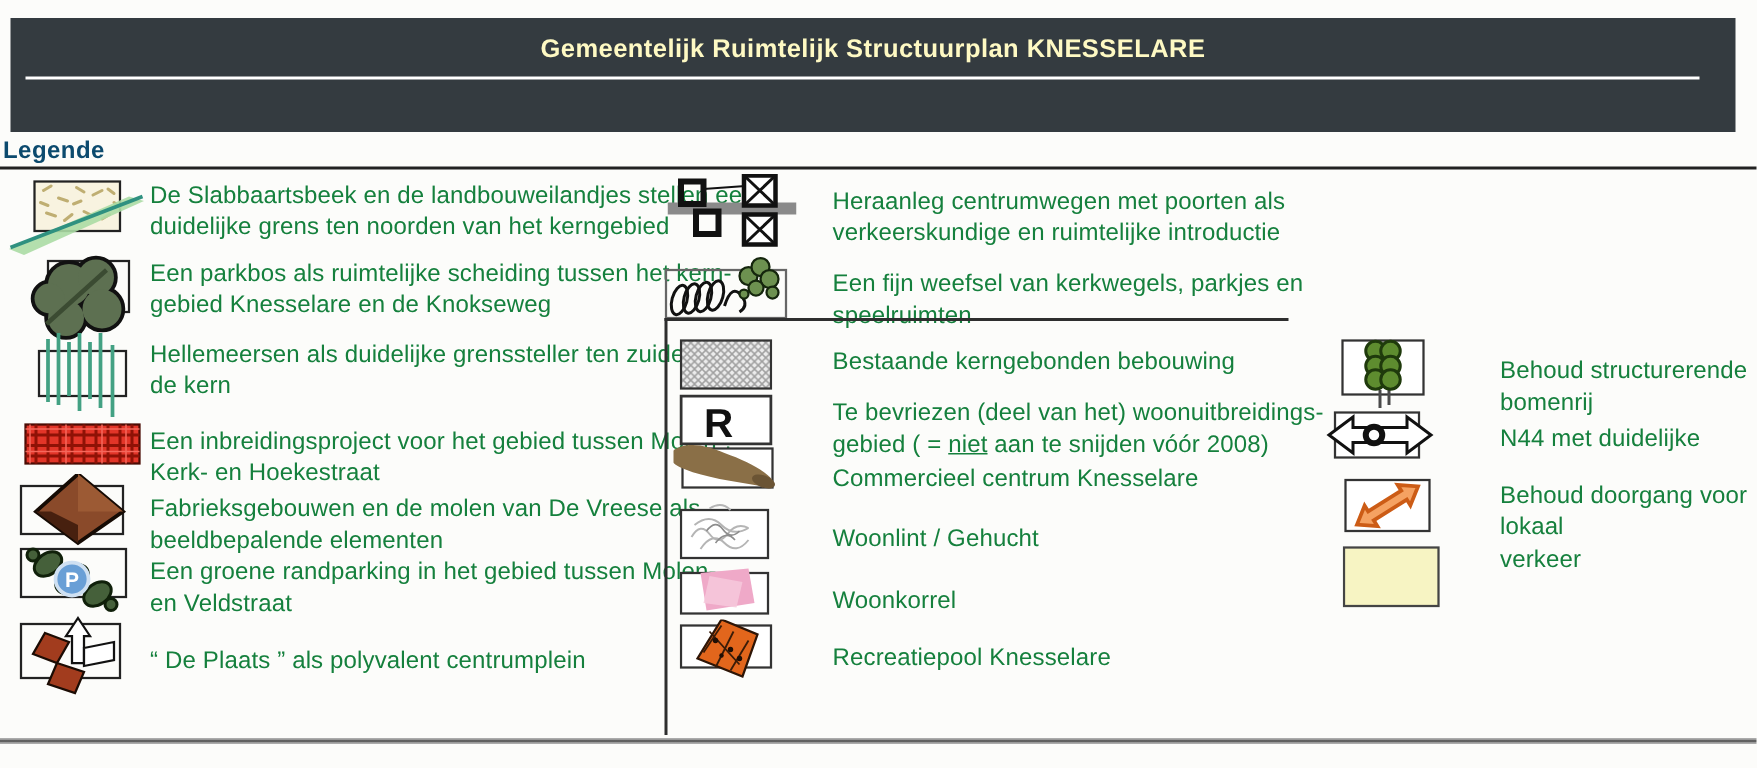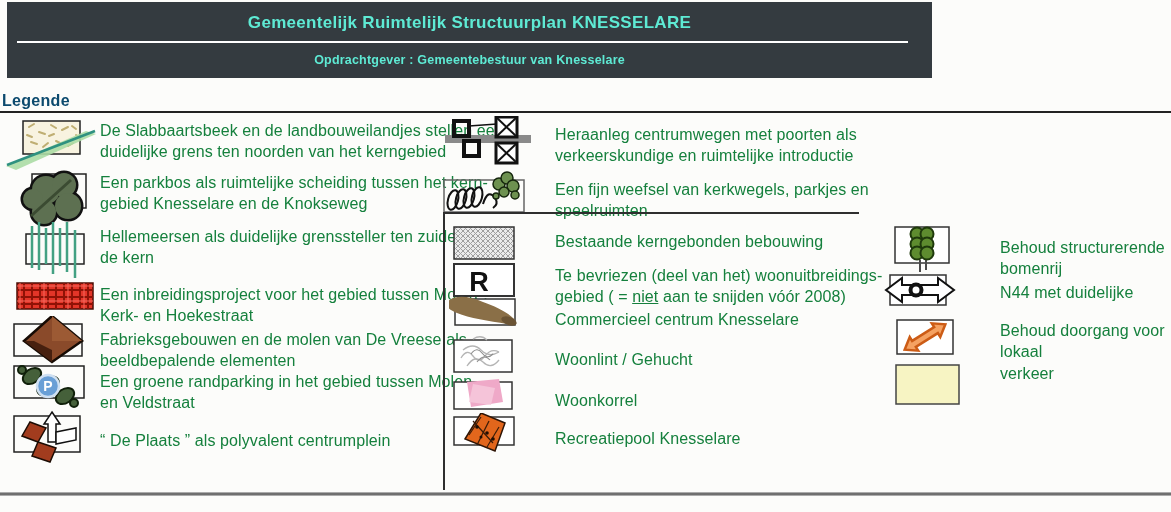--- a/index.html
+++ b/index.html
@@ -6,22 +6,22 @@
   body{
     width:1171px;height:512px;
     background:#fcfcfa;
     font-family:"Liberation Sans",sans-serif;
     position:relative;overflow:hidden;
     -webkit-font-smoothing:antialiased;
   }
   #page{position:absolute;inset:0;}
   
   .hdr{
-    position:absolute;left:7px;top:2px;width:925px;height:76px;
-    background:#343b40;color:#5eead4;
+    position:absolute;left:7px;top:12px;width:1150px;height:76px;
+    background:#343b40;color:#fef9c3;
   }
   .hdr-title{
     position:absolute;top:11px;left:0;right:0;text-align:center;
     font-size:17px;font-weight:bold;letter-spacing:.3px;
   }
   .hdr-line{
     position:absolute;left:10px;right:24px;top:39px;height:2px;background:#fff;
   }
   .hdr-sub{
     position:absolute;top:51px;left:0;right:0;text-align:center;
@@ -56,21 +56,20 @@
   svg text{font-family:"Liberation Sans",sans-serif;}
 </style>
 </head>
 <body>
 
 <div id="page">
 
   <div class="hdr">
     <div class="hdr-title">Gemeentelijk Ruimtelijk Structuurplan KNESSELARE</div>
     <div class="hdr-line"></div>
-    <div class="hdr-sub">Opdrachtgever : Gemeentebestuur van Knesselare</div>
   </div>
 
   <div class="leg-head">Legende</div>
   <div class="leg-rule"></div>
 
   <div class="icon" style="left:6px;top:118px">
     <svg width="95" height="52" viewBox="0 0 95 52">
       <rect x="17" y="3" width="57" height="33" fill="#f8f3e0" stroke="#222" stroke-width="1.5"></rect>
       <g stroke="#bfae72" stroke-width="2" stroke-linecap="round">
         <path d="M23,9 28,6"></path>

